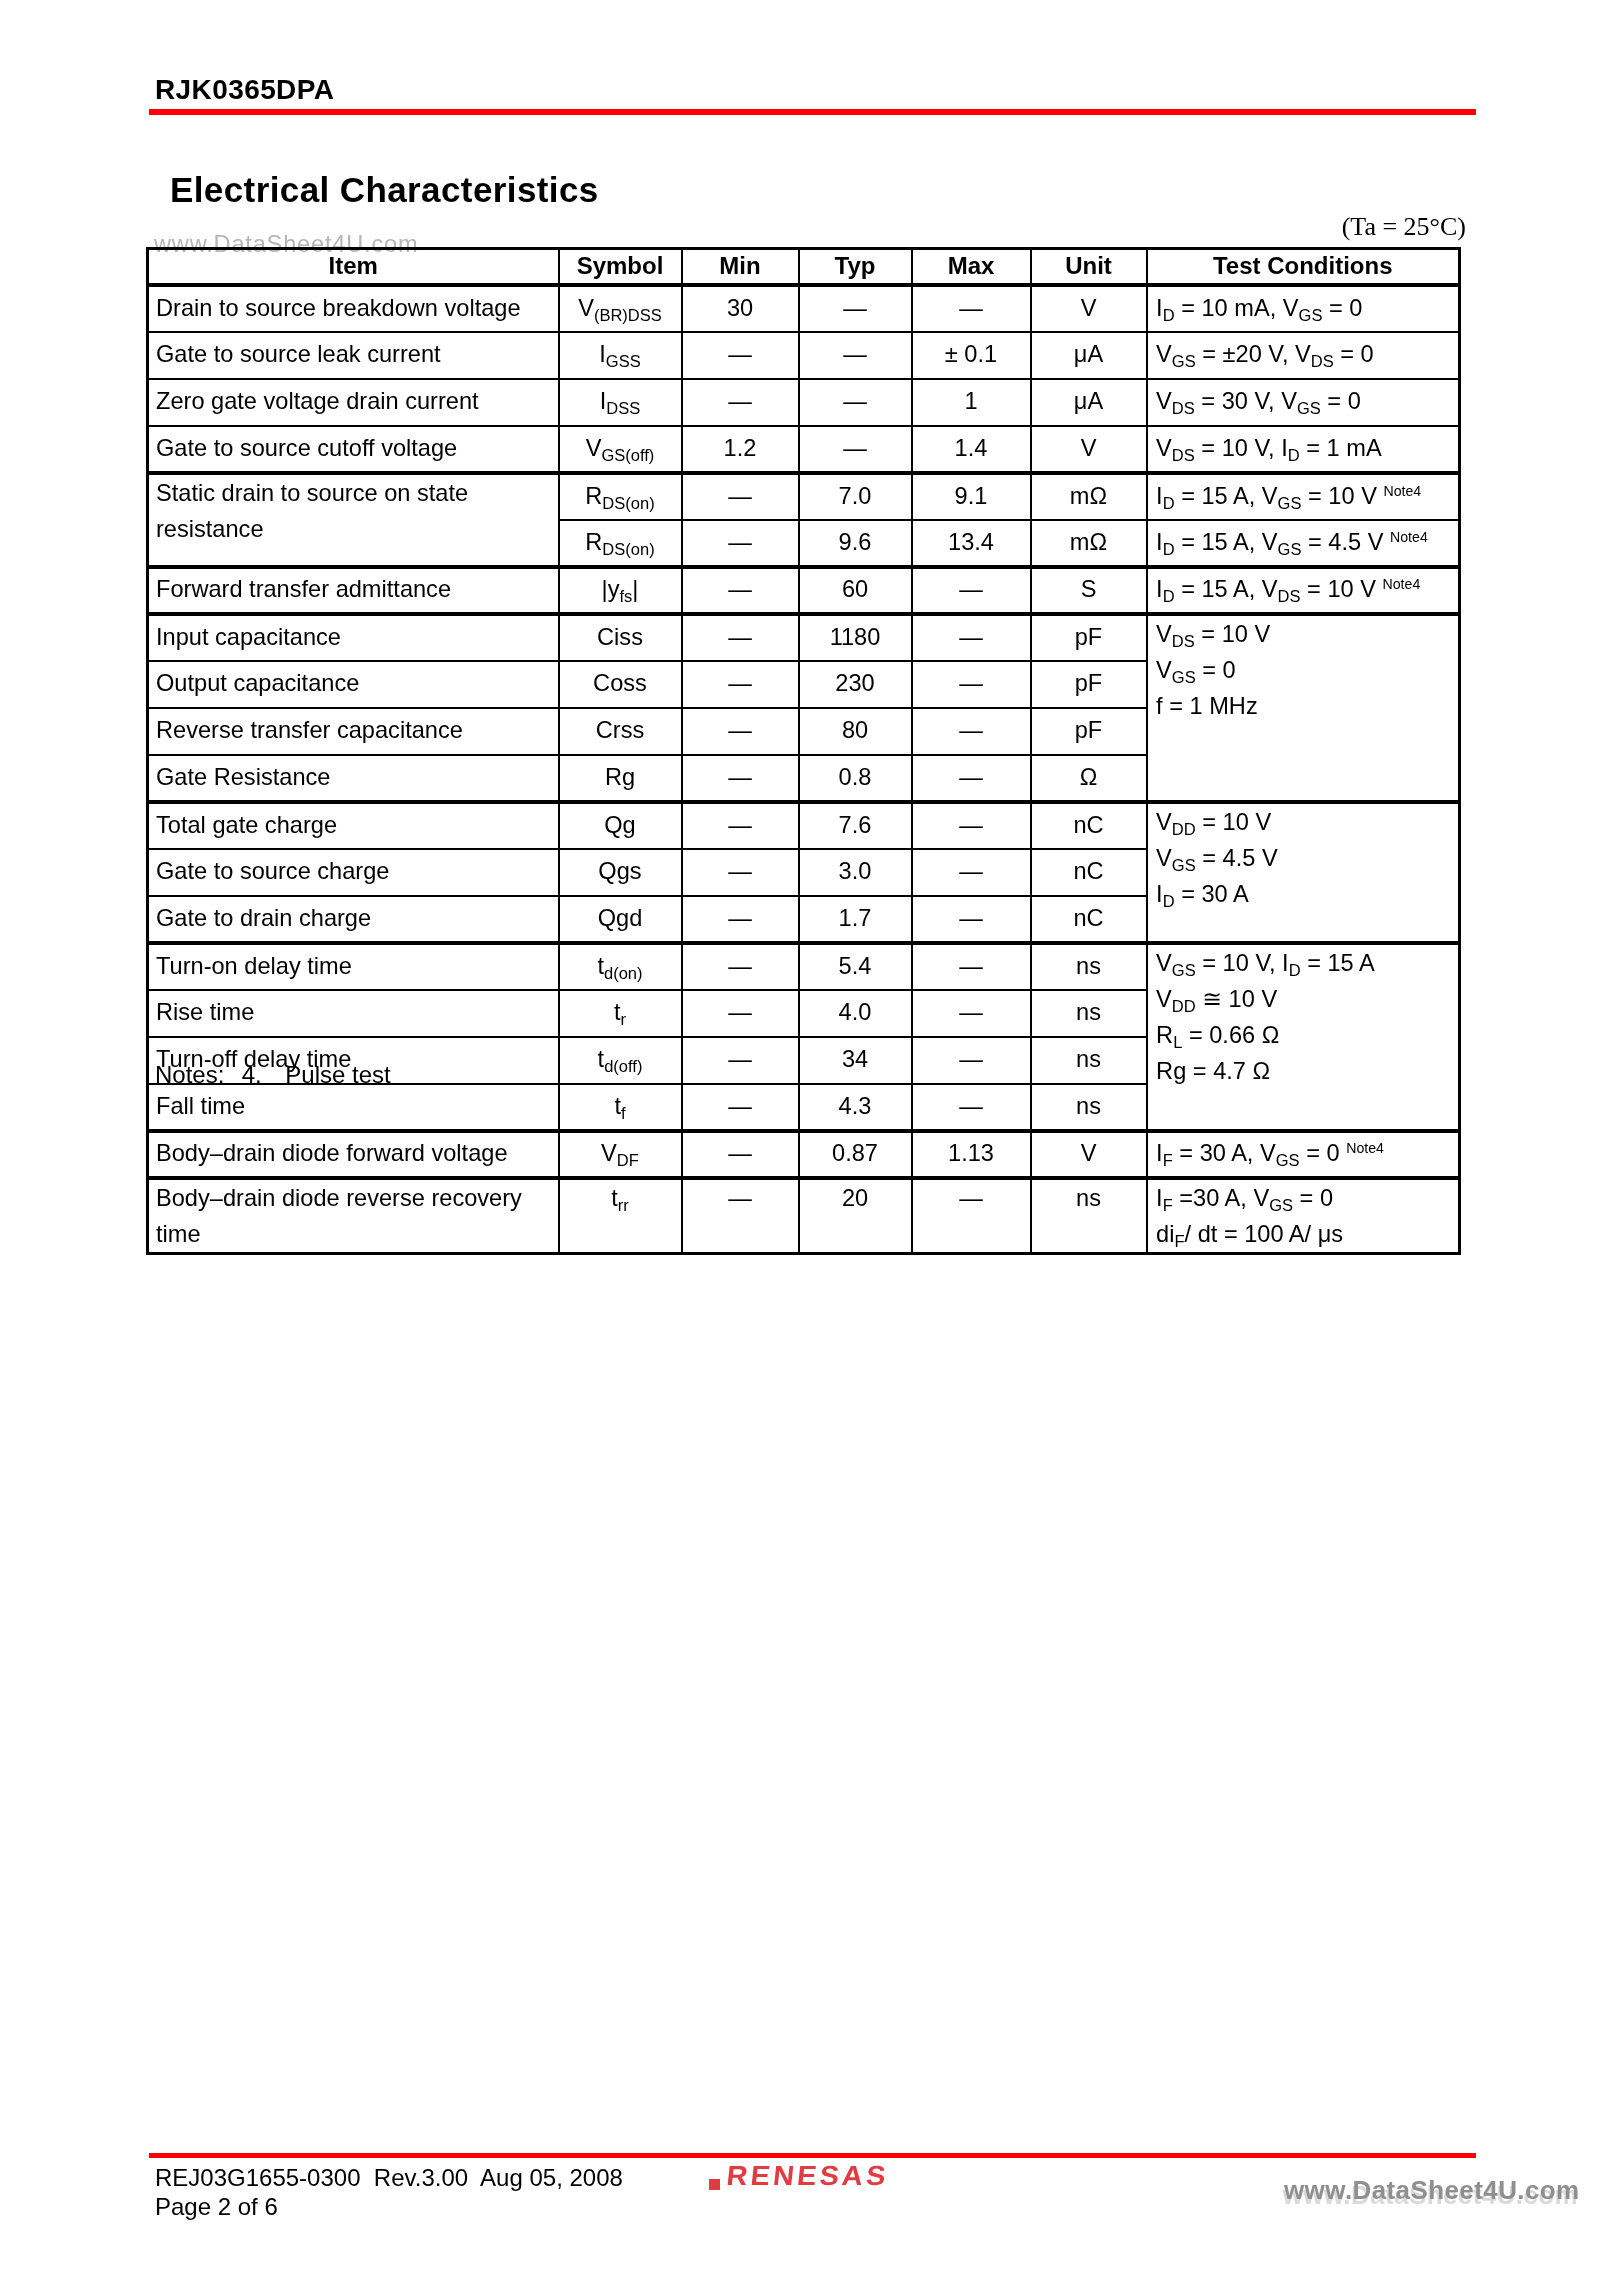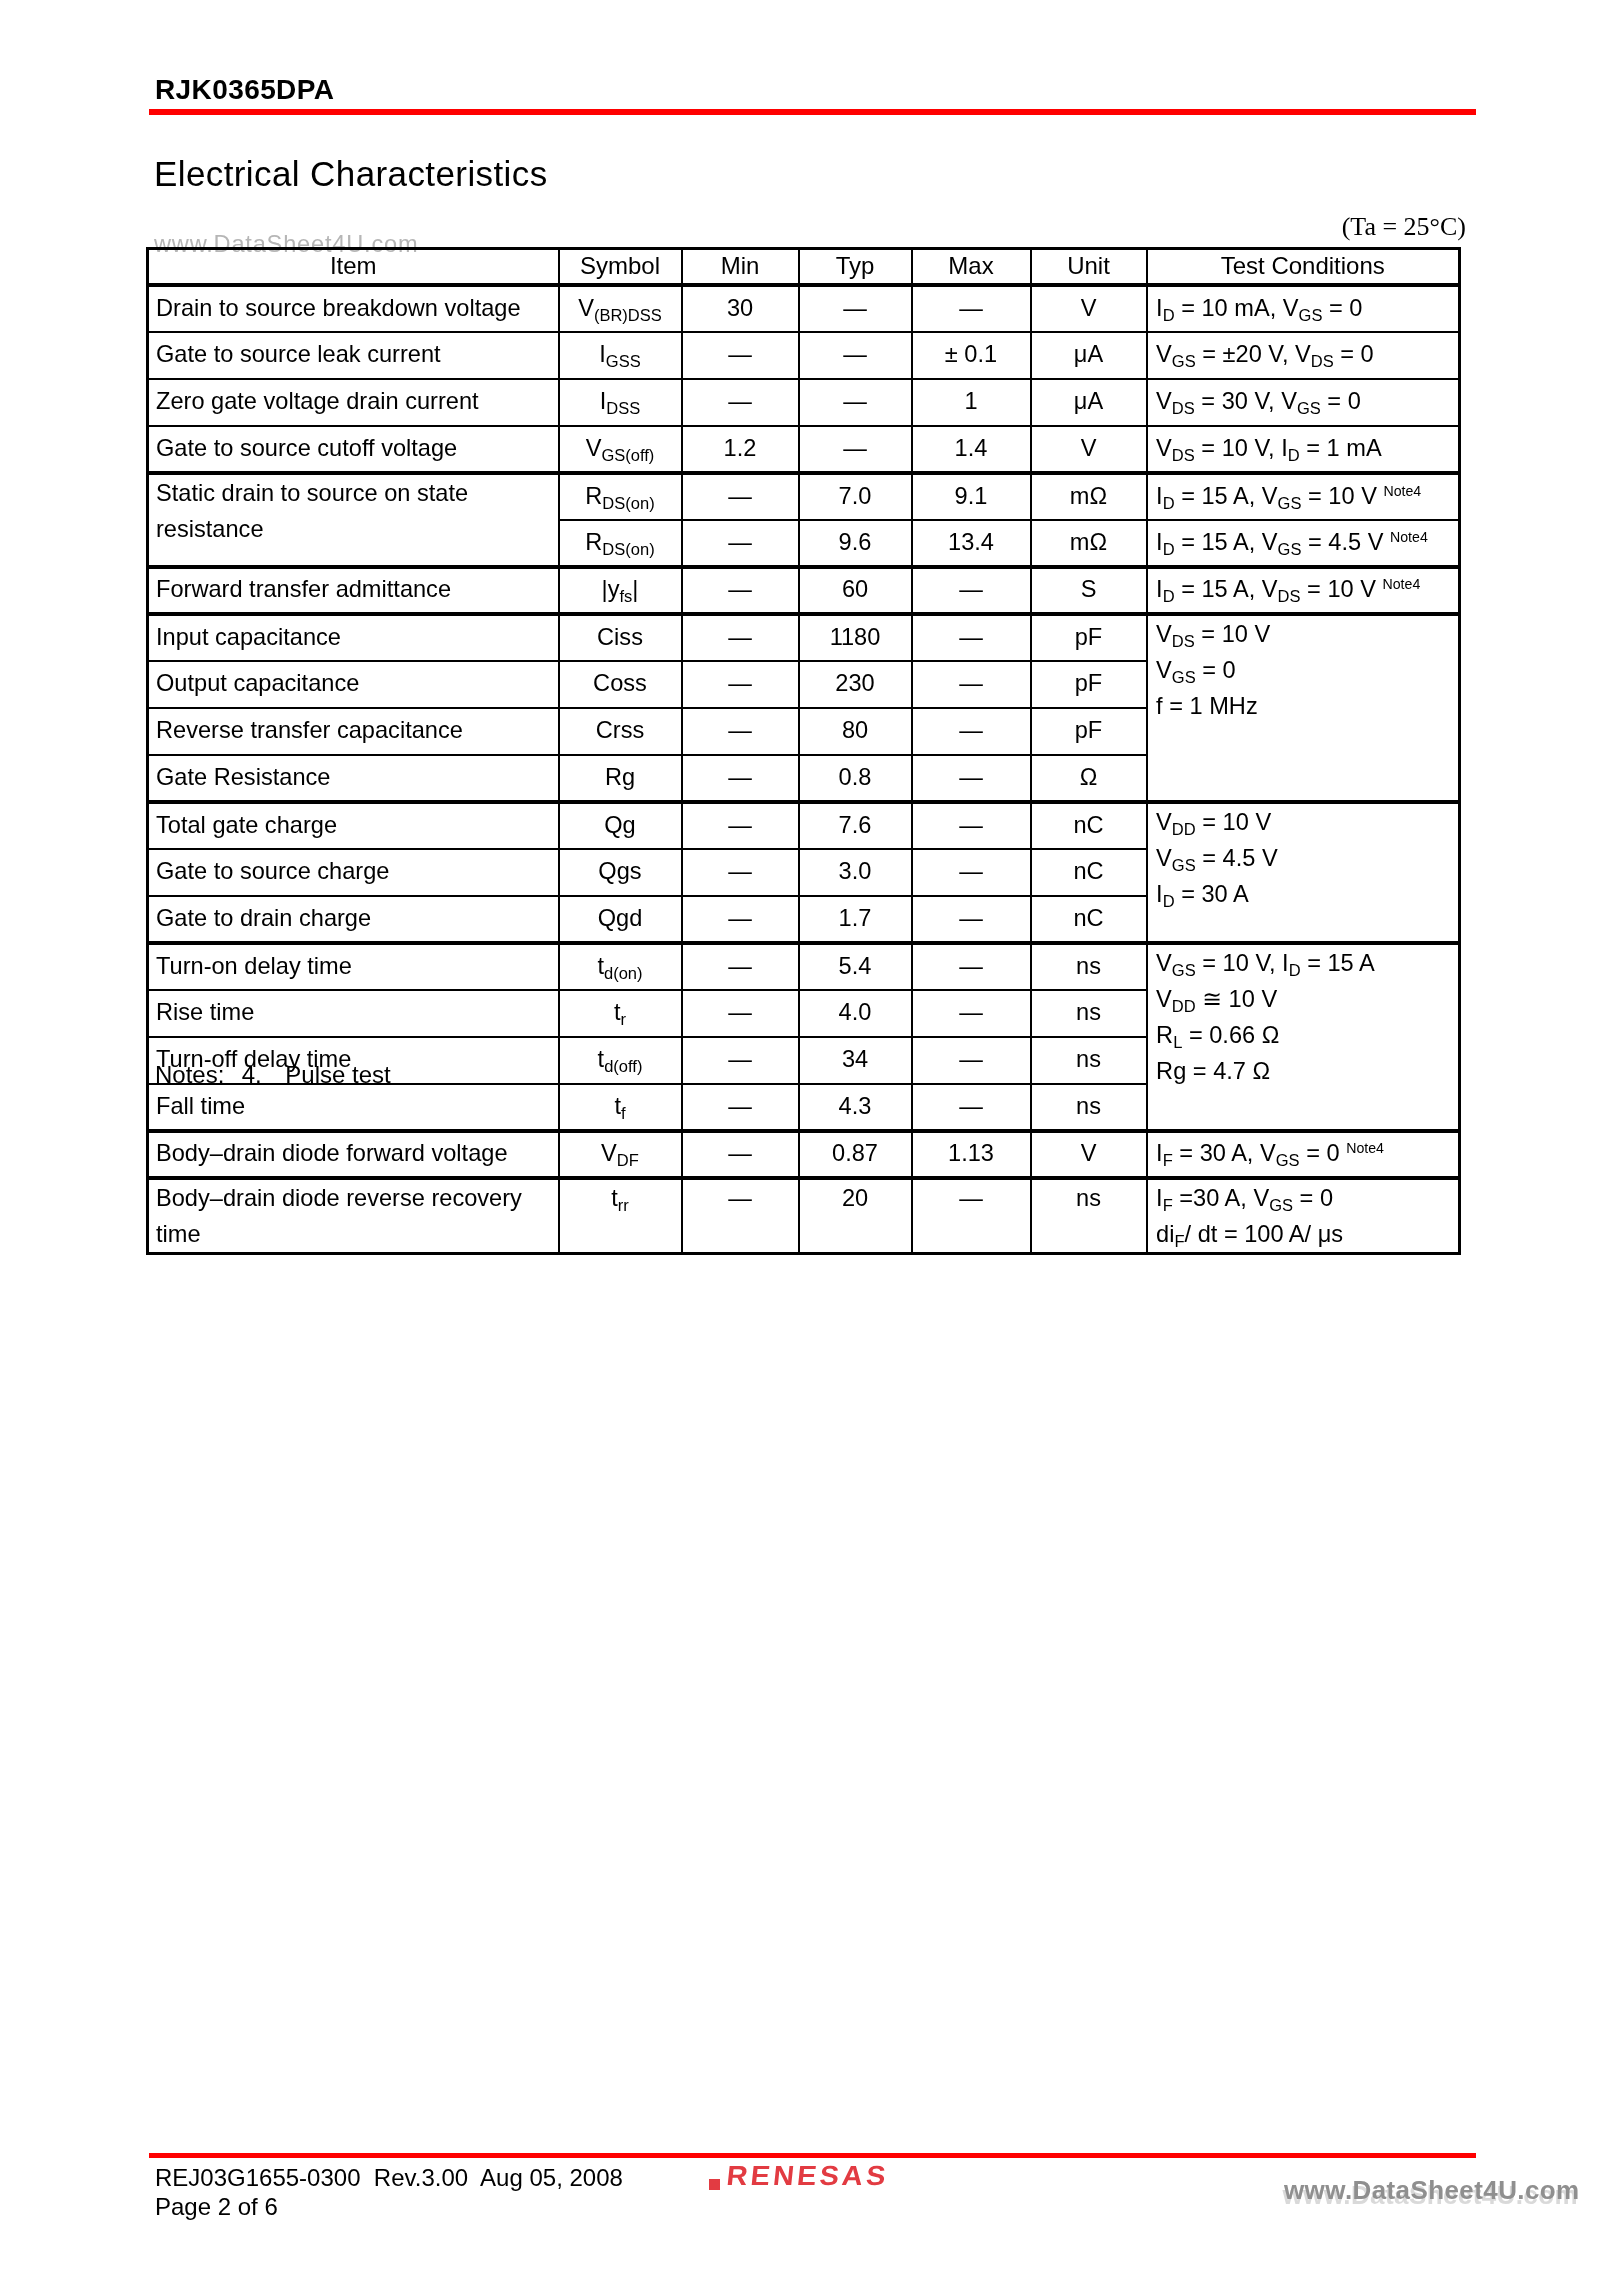--- a/index.html
+++ b/index.html
@@ -14,22 +14,22 @@
   }
   .product-name{
     position:absolute;left:155px;top:74px;
     font-size:28px;font-weight:bold;letter-spacing:0.4px;
   }
   .header-rule{
     position:absolute;left:149px;top:109px;width:1327px;height:5.5px;
     background:#ff0000;
   }
   .section-title{
-    position:absolute;left:154px;top:154px;margin:0;
-    font-size:35px;font-weight:normal;letter-spacing:0.4px;
+    position:absolute;left:154px;top:154px;margin:16px;
+    font-size:35px;font-weight:bold;letter-spacing:0.4px;
   }
   .ta-note{
     position:absolute;left:1073px;top:212px;width:393px;
     text-align:right;
     font-family:"Liberation Serif",serif;
     font-size:26px;
   }
   .wm-top{
     position:absolute;left:154px;top:231px;
     font-size:23.6px;color:#b6b6b6;letter-spacing:0.8px;
@@ -41,21 +41,21 @@
     border:3.9px solid #000;
     background:transparent;
   }
   #ec-table th,#ec-table td{
     border:2.4px solid #000;
     padding:0;
     overflow:hidden;
   }
   #ec-table thead tr{height:36px;}
   #ec-table th{
-    font-size:24px;font-weight:normal;text-align:center;vertical-align:middle;
+    font-size:24px;font-weight:bold;text-align:center;vertical-align:middle;
     border-bottom-width:4.7px;
   }
   #ec-table tbody tr{height:47px;}
   #ec-table tbody tr.tall{height:73px;}
   #ec-table td{
     font-size:23.6px;text-align:center;vertical-align:middle;line-height:1.15;
     white-space:nowrap;
   }
   #ec-table td.l{text-align:left;padding-left:7px;}
   #ec-table td.cond{text-align:left;padding-left:8.6px;}

